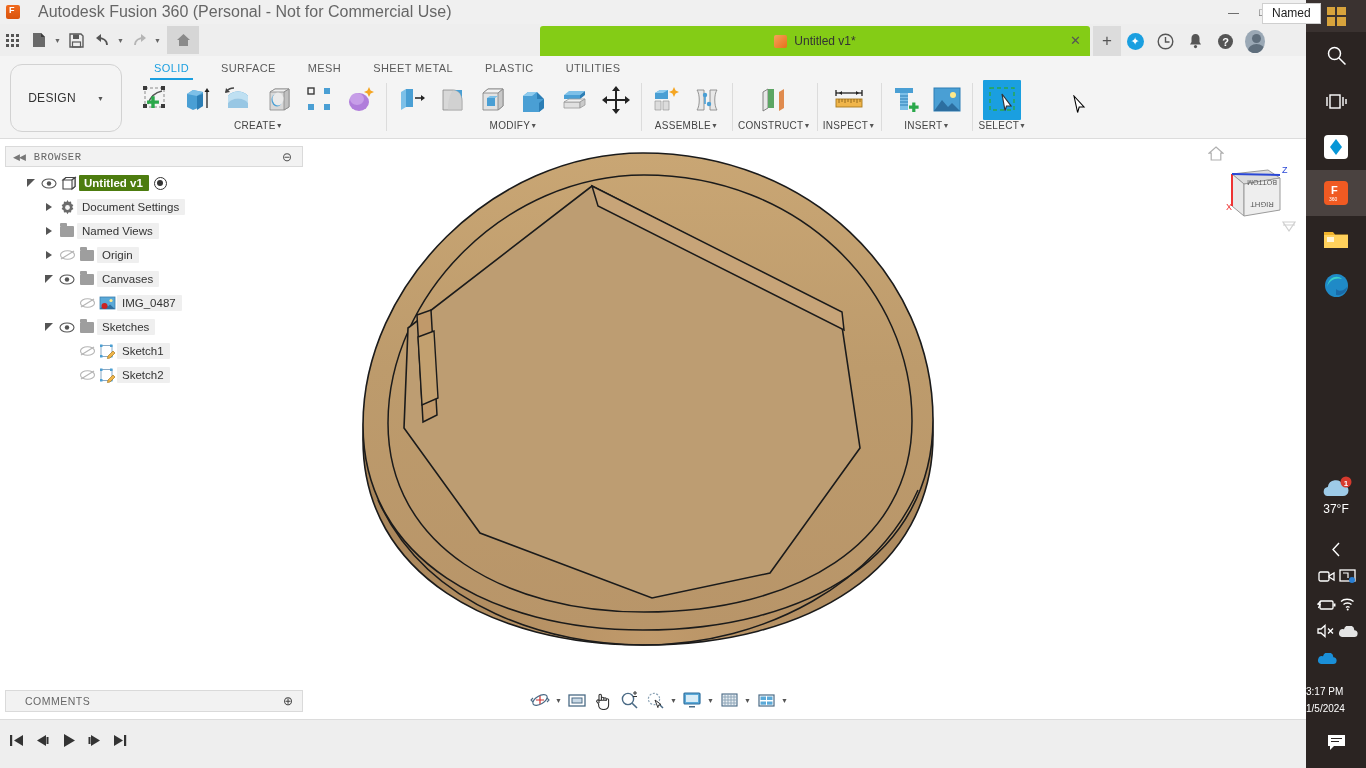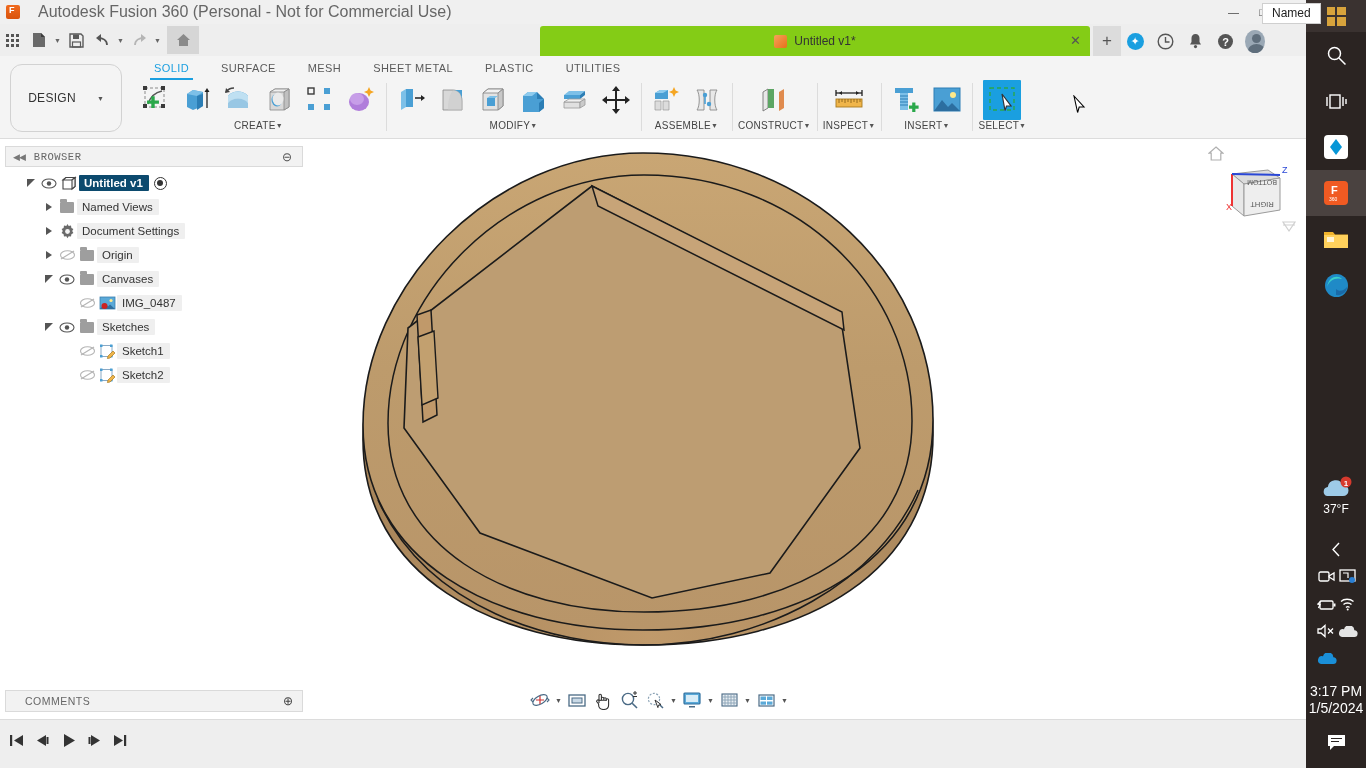--- a/index.html
+++ b/index.html
@@ -157,21 +157,21 @@
     color: #333; }
   .tw { width: 16px; display: flex; align-items: center;
     justify-content: center; color: #555; }
   .arrow-closed { width:0;height:0;border-left:6px solid #555;
     border-top:4px solid transparent;border-bottom:4px solid transparent; }
   .arrow-open { width:0;height:0;border-top:8px solid #555;
     border-right:8px solid transparent; }
   .eye { width: 20px; display:flex; align-items:center; justify-content:center; }
   .ticon { width: 20px; display:flex; align-items:center; justify-content:center; }
   .tlabel { padding: 2px 6px 2px 5px; background: #efefef; border-radius: 1px; }
-  .trow.root .tlabel { background: #0c4a6e; color: #fff; font-weight: bold; }
+  .trow.root .tlabel { background: #4d7c0f; color: #fff; font-weight: bold; }
   .folder {
     width: 14px; height: 11px; background: #9e9e9e; border-radius: 1px;
     position: relative;
   }
   .folder::before {
     content:""; position:absolute; left:0; top:-3px; width:7px; height:3px;
     background:#9e9e9e; border-radius: 1px 1px 0 0;
   }
   .radio-dot {
     width: 13px; height: 13px; border-radius: 50%; border: 1.5px solid #333;
@@ -229,21 +229,21 @@
   .tb-item { width: 60px; height: 46px; display: flex; align-items: center;
     justify-content: center; }
   .tb-item.active { background: #4a4240; }
   .tb-win { width: 60px; height: 32px; background: #3a3230; display: flex;
     align-items: center; justify-content: center; }
   .tray { position: absolute; left: 0; bottom: 0; width: 60px; }
   .tray-weather { display: flex; flex-direction: column; align-items: center;
     color: #fff; font-size: 12px; }
   .tray-grid { display: grid; grid-template-columns: 1fr 1fr; row-gap: 9px;
     padding: 0 10px; justify-items: center; align-items: center; }
-  .tray-clock { color: #fff; font-size: 14px; text-align: center;
+  .tray-clock { color: #fff; font-size: 10px; 
     line-height: 17px; }
   .start-tip {
     position: absolute; left: 1262px; top: 3px; background: #fff;
     border: 1px solid #cfcfcf; padding: 2px 9px 3px 9px; font-size: 12px;
     color: #222; z-index: 50;
   }
   .winlogo { width: 19px; height: 19px; display: grid;
     grid-template-columns: 1fr 1fr; grid-template-rows: 1fr 1fr; gap: 2px; }
   .winlogo i { background: #d7a33c; display:block; }
   .cursor { position: absolute; left: 1073px; top: 95px; z-index: 60; }
@@ -690,36 +690,36 @@
       <span class="radio-dot">
           <i></i>
         </span>
     </div>
 
     <div class="trow" style="padding-left:36px">
       <span class="tw">
           <i class="arrow-closed"></i>
         </span>
       <span class="ticon">
-          <i class="folder"></i>
-        </span>
-      <span class="tlabel">Named Views</span>
+        <svg width="15" height="15" viewBox="0 0 15 15">
+            <path d="M7.5 0l1.2 2 2.3-.4.4 2.3 2 1.2-1.2 2 1.2 2-2 1.2-.4 2.3-2.3-.4-1.2 2-1.2-2-2.3.4-.4-2.3-2-1.2 1.2-2-1.2-2 2-1.2.4-2.3 2.3.4z" fill="#6a6a6a"></path>
+            <circle cx="7.5" cy="7.5" r="2.4" fill="#f4f4f4"></circle>
+          </svg>
+      </span>
+      <span class="tlabel">Document Settings</span>
     </div>
 
     <div class="trow" style="padding-left:36px">
       <span class="tw">
           <i class="arrow-closed"></i>
         </span>
       <span class="ticon">
-        <svg width="15" height="15" viewBox="0 0 15 15">
-            <path d="M7.5 0l1.2 2 2.3-.4.4 2.3 2 1.2-1.2 2 1.2 2-2 1.2-.4 2.3-2.3-.4-1.2 2-1.2-2-2.3.4-.4-2.3-2-1.2 1.2-2-1.2-2 2-1.2.4-2.3 2.3.4z" fill="#6a6a6a"></path>
-            <circle cx="7.5" cy="7.5" r="2.4" fill="#f4f4f4"></circle>
-          </svg>
-      </span>
-      <span class="tlabel">Document Settings</span>
+          <i class="folder"></i>
+        </span>
+      <span class="tlabel">Named Views</span>
     </div>
 
     <div class="trow" style="padding-left:36px">
       <span class="tw">
           <i class="arrow-closed"></i>
         </span>
       <span class="eye">
         <svg width="17" height="12" viewBox="0 0 17 12">
             <ellipse cx="8.5" cy="6" rx="7" ry="4.3" fill="none" stroke="#b5b5b5" stroke-width="1.1"></ellipse>
             <path d="M2 10L15 2" stroke="#b5b5b5" stroke-width="1.2"></path>

